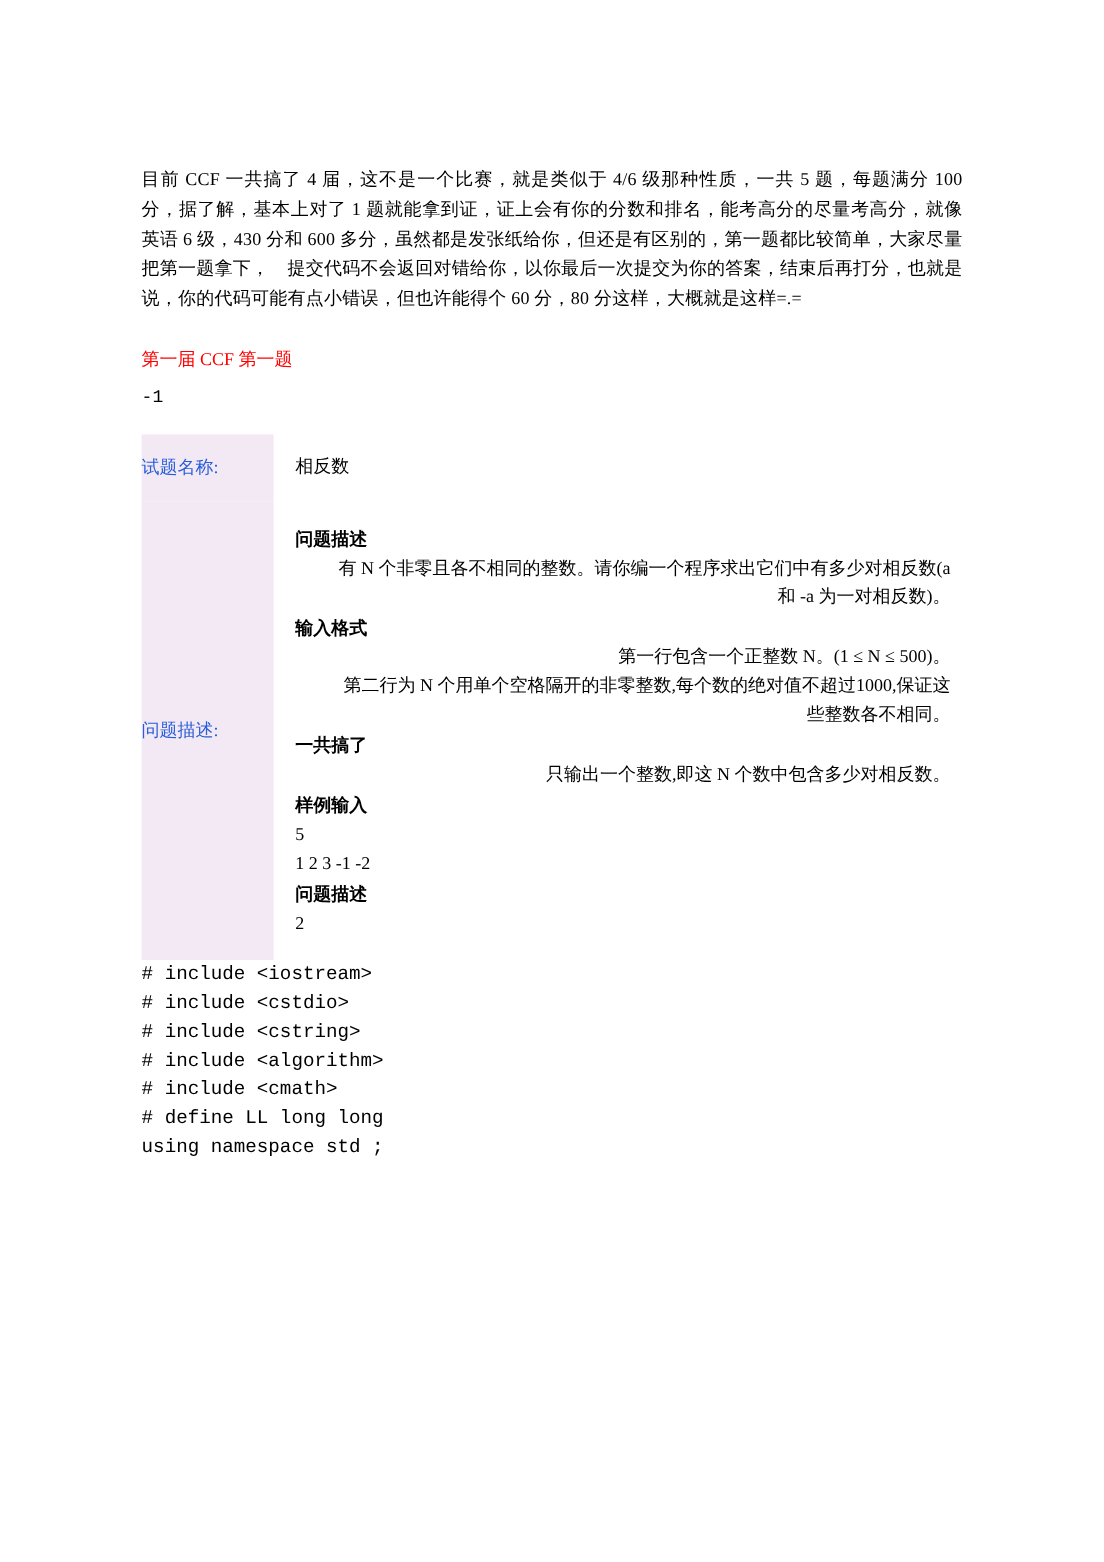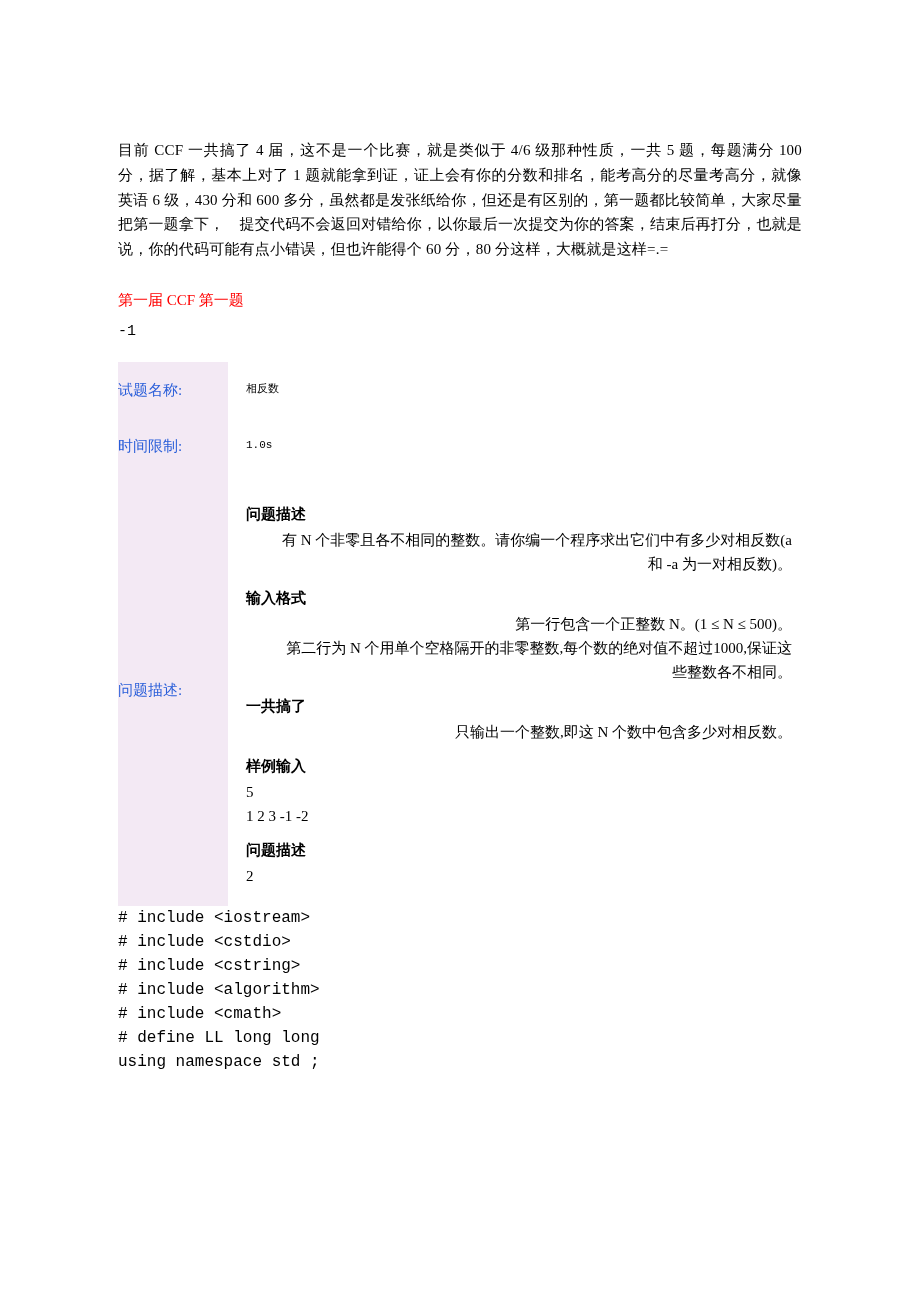--- a/index.html
+++ b/index.html
@@ -51,34 +51,33 @@
     font-family: "SimSun", "宋体", serif;
     font-size: 15px;
     text-align: left;
     vertical-align: middle;
   }
   table.info tr.short td {
     height: 56px;
   }
   table.info td.value {
     font-family: "Courier New", "SimSun", monospace;
-    font-size: 11px;
+    font-size: 15px;
     padding-left: 18px;
     vertical-align: middle;
   }
   .desc-block {
     font-family: "SimSun", "宋体", serif;
     font-size: 15px;
     line-height: 1.6;
     padding: 18px 10px 18px 18px;
   }
   .desc-block .h {
     font-weight: bold;
-    margin-top: 12px;
-    font-family: Liberation Mono, monospace;
+    margin-top: 2px;
   }
   .desc-block .indent {
     text-indent: 2em;
     text-align: right;
   }
   .code {
     font-family: "Courier New", monospace;
     font-size: 16px;
     white-space: pre;
     line-height: 1.5;
@@ -93,24 +92,20 @@
 
   <div class="section-title">第一届 CCF 第一题</div>
 
   <div class="minus">-1</div>
 
   <table class="info">
     <tbody>
         <tr class="short">
       <td class="label">试题名称:</td>
       <td class="value">相反数</td>
-    </tr>
-    <tr class="short">
-      <td class="label">时间限制:</td>
-      <td class="value">1.0s</td>
     </tr>
     <tr>
       <td class="label" style="vertical-align: middle;">问题描述:</td>
       <td>
         <div class="desc-block">
           <div class="h">问题描述</div>
           <div class="indent">有 N 个非零且各不相同的整数。请你编一个程序求出它们中有多少对相反数(a 和 -a 为一对相反数)。</div>
           <div class="h">输入格式</div>
           <div class="indent">第一行包含一个正整数 N。(1 ≤ N ≤ 500)。</div>
           <div class="indent">第二行为 N 个用单个空格隔开的非零整数,每个数的绝对值不超过1000,保证这些整数各不相同。</div>

